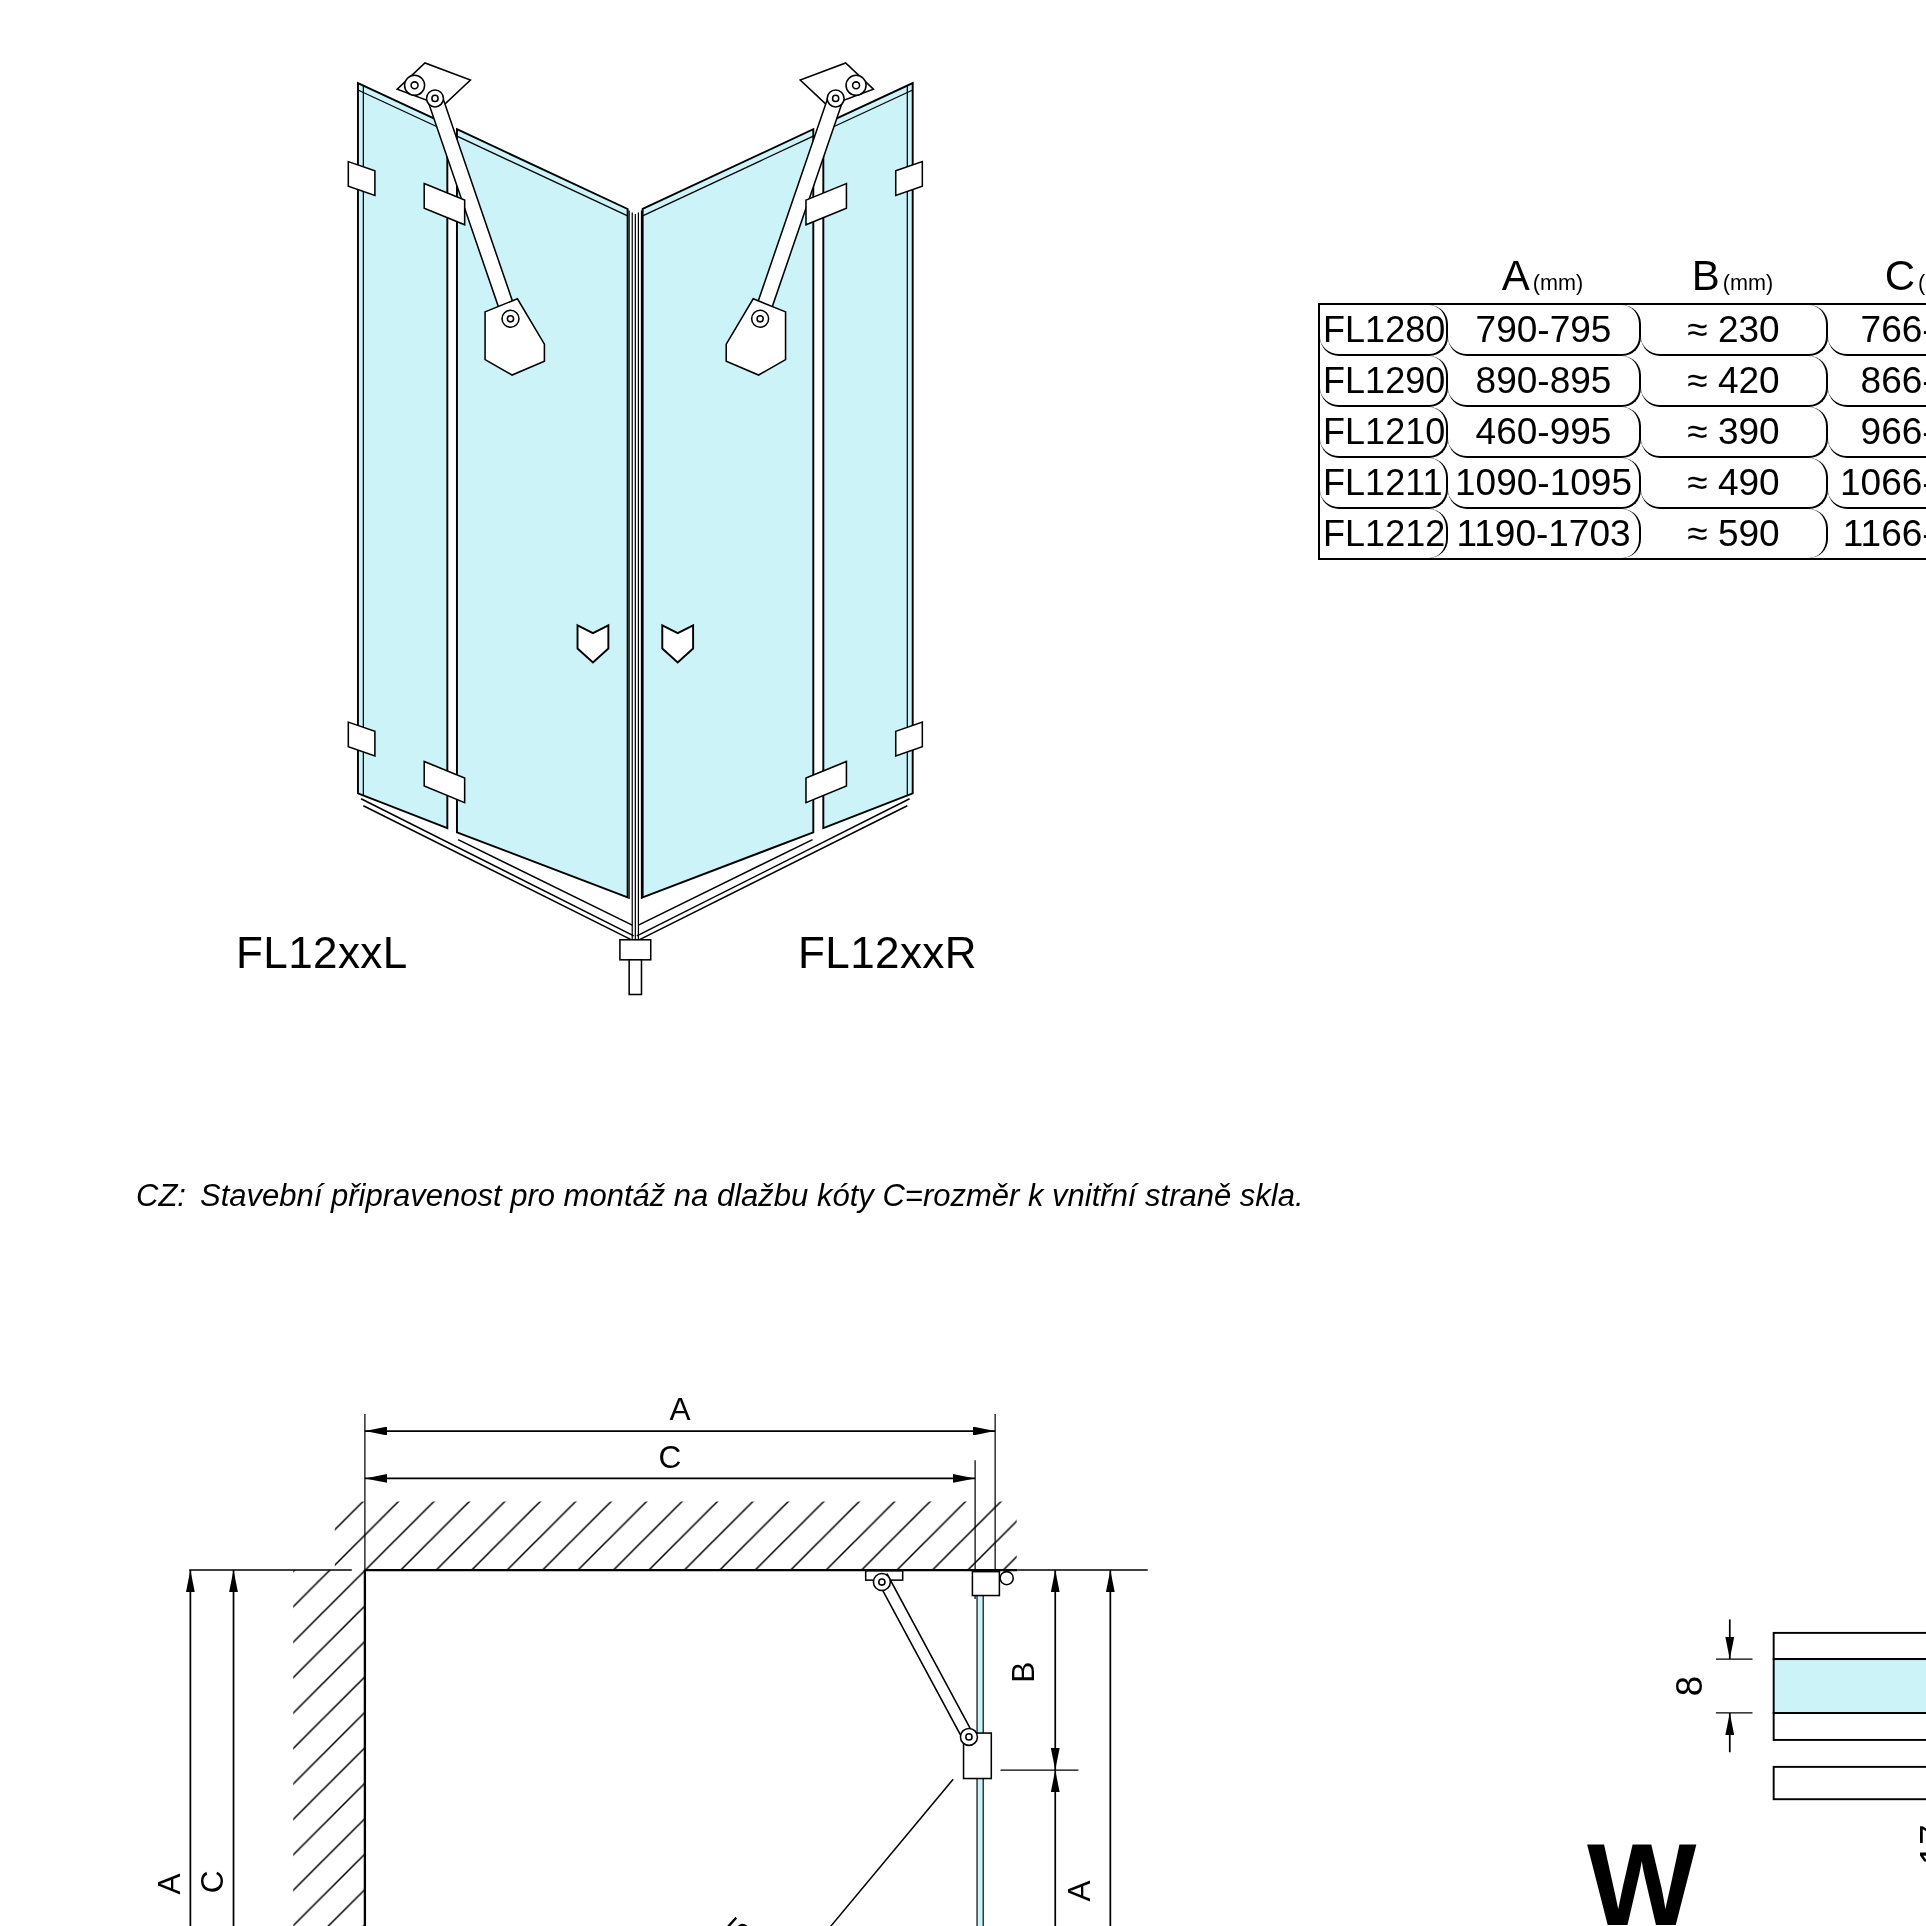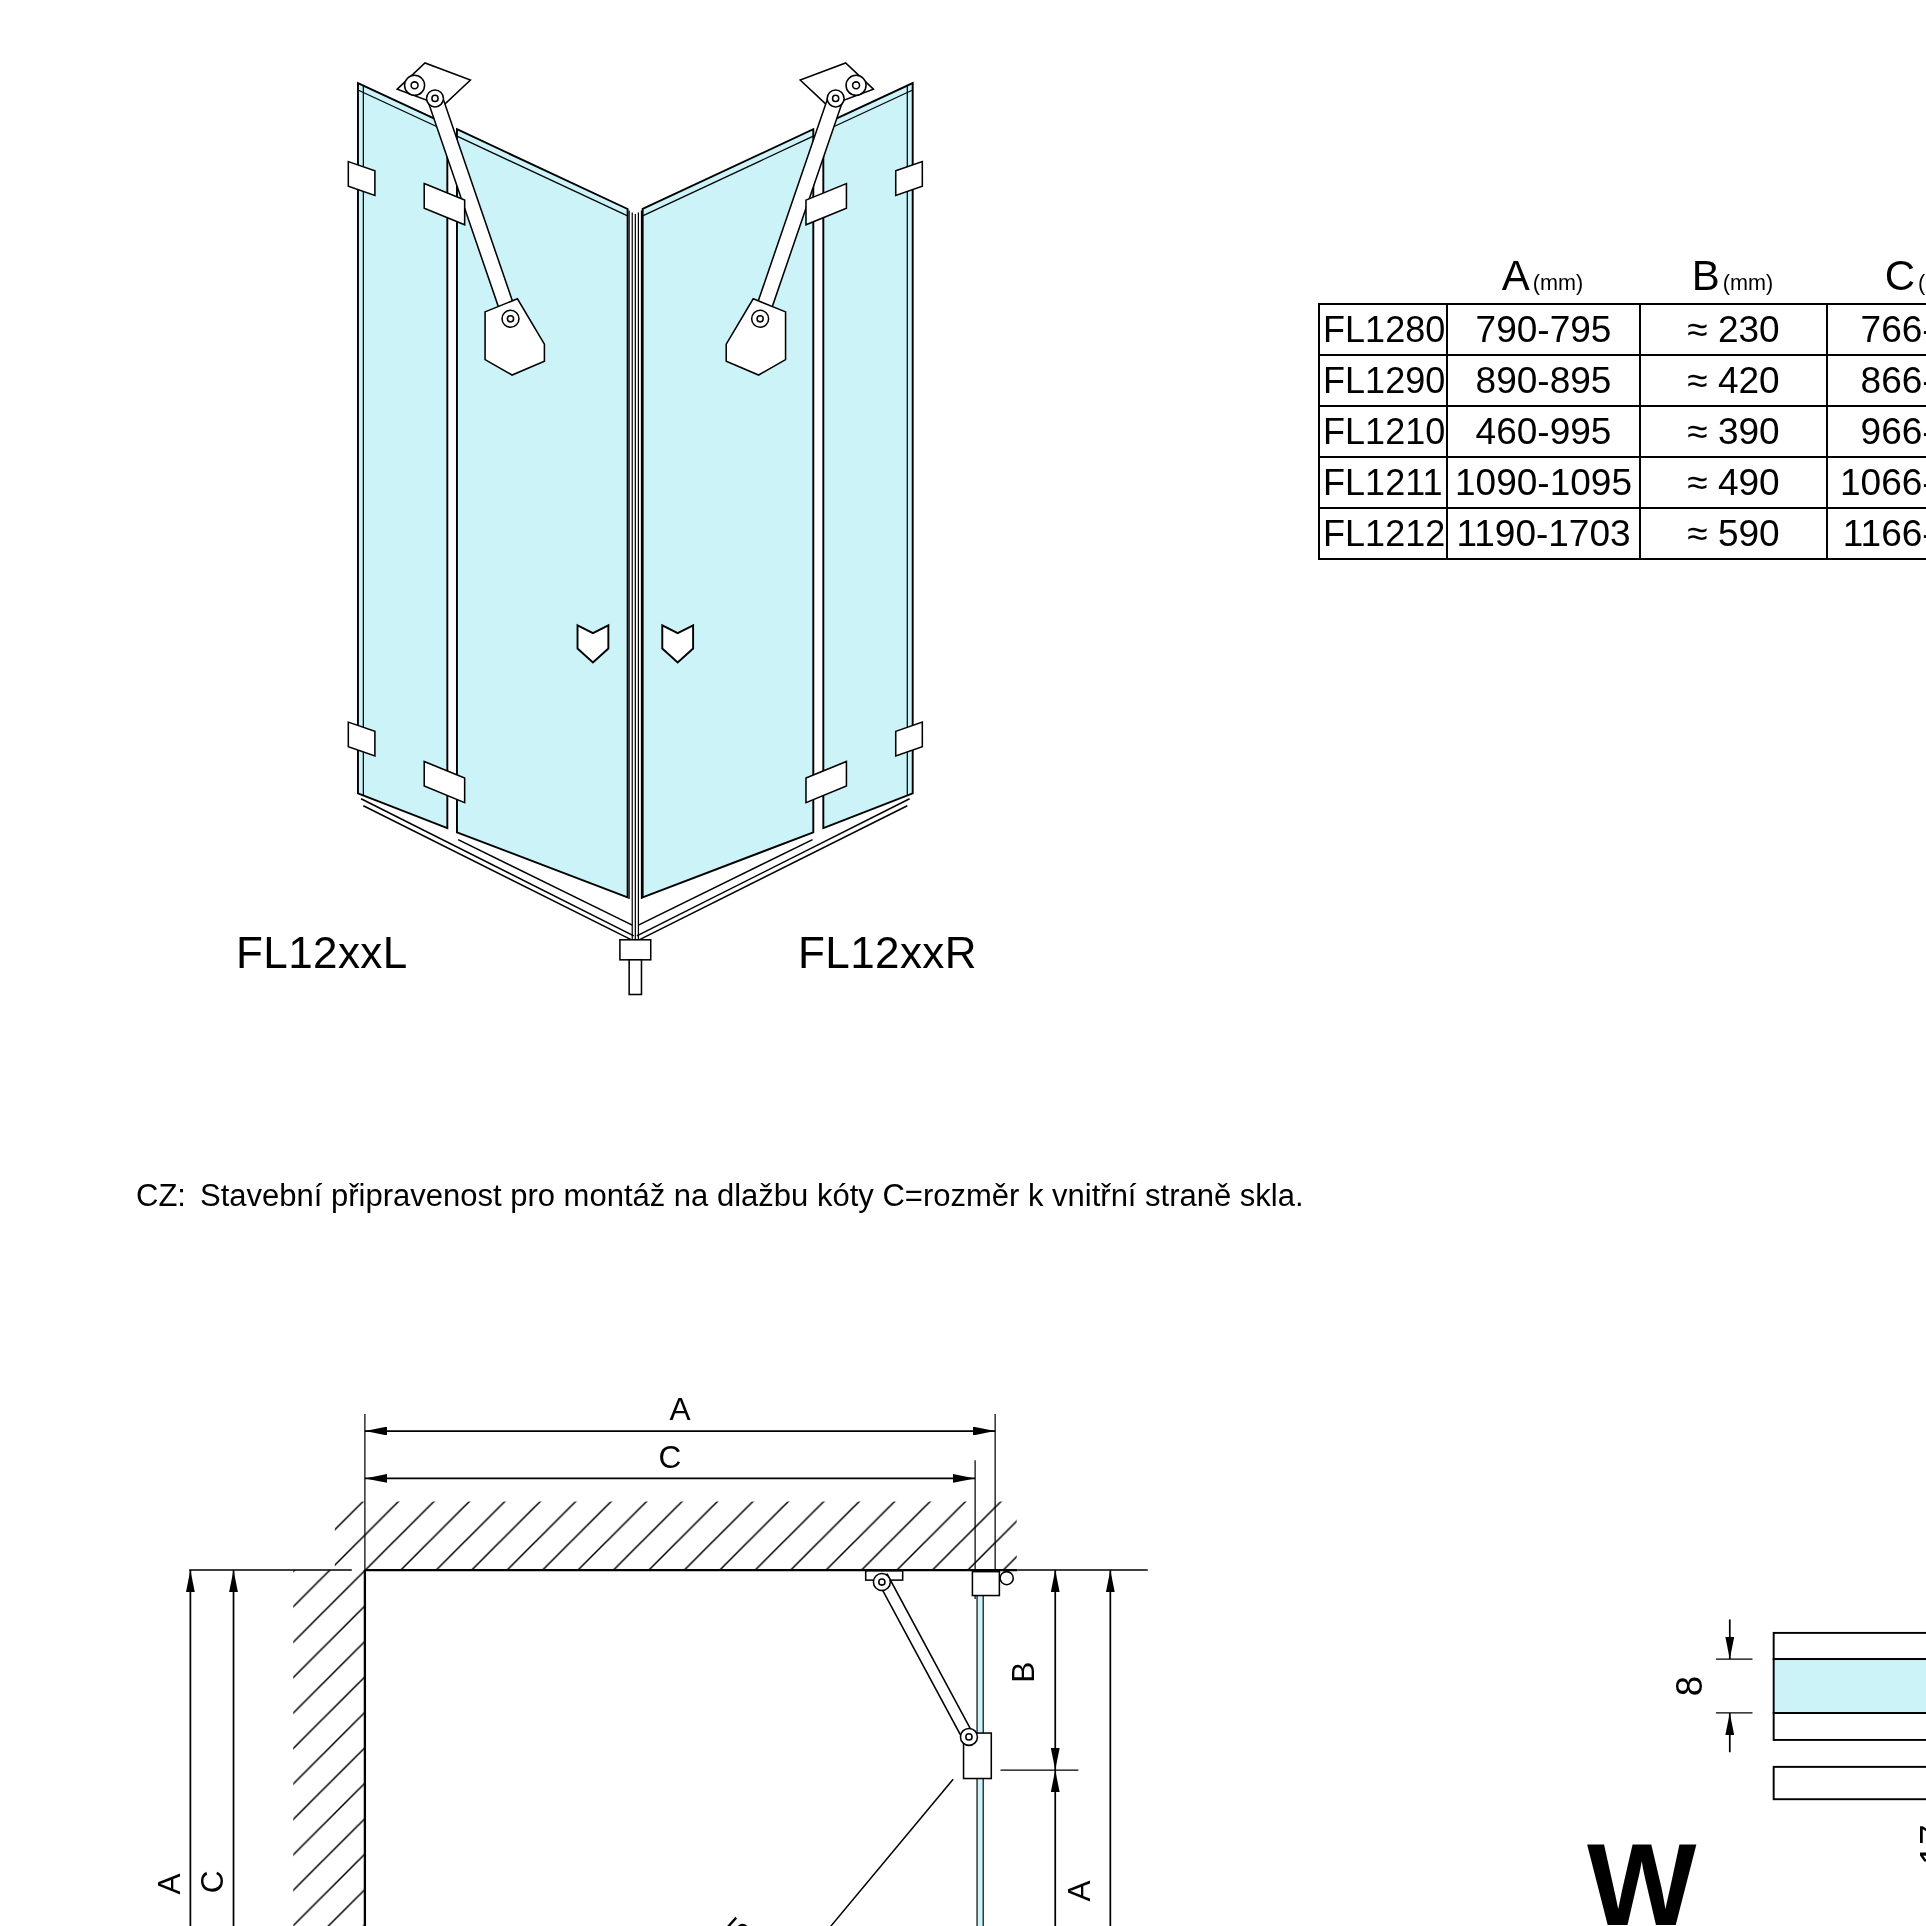--- a/index.html
+++ b/index.html
@@ -25,27 +25,27 @@
   .fl-label{font-size:44px;letter-spacing:0.4px;}
 
   
   #dim-table-wrap{left:1318px;top:238px;width:711px;}
   .tbl-head{display:grid;grid-template-columns:128px 193px 187px 201px;height:65px;}
   .tbl-head .hc{display:flex;align-items:flex-end;justify-content:center;padding-bottom:6.2px;}
   .tbl-head .big{font-size:42px;line-height:1;}
   .tbl-head .unit{font-size:21.6px;line-height:1.25;margin-left:3px;}
   .tbl-grid{display:grid;grid-template-columns:128px 193px 187px 201px;border:2.3px solid #000;width:708px;}
   .tbl-grid .cell{height:49px;display:flex;align-items:center;justify-content:center;
-      font-size:37px;border-right:2.3px solid #000;border-bottom:2.3px solid #000;white-space:nowrap;}
+      font-size:37px;border-right:2.3px solid #000;border-bottom:2.3px solid #000;white-space:nowrap;border-radius:19px;}
   .tbl-grid .cell.model{justify-content:flex-start;padding-left:3.1px;font-size:36px;}
   .tbl-grid .cell.lastcol{border-right:none;}
   .tbl-grid .cell.lastrow{border-bottom:none;}
 
   
-  .note{font-size:31px;white-space:nowrap;}
+  .note{font-size:31px;white-space:nowrap;font-style:italic;}
   .note .prefix{display:inline-block;width:64px;}
 
   
   .detail-letter{font-size:116px;font-weight:bold;line-height:1;}
 </style>
 </head>
 <body>
 
 <div id="canvas">
 

